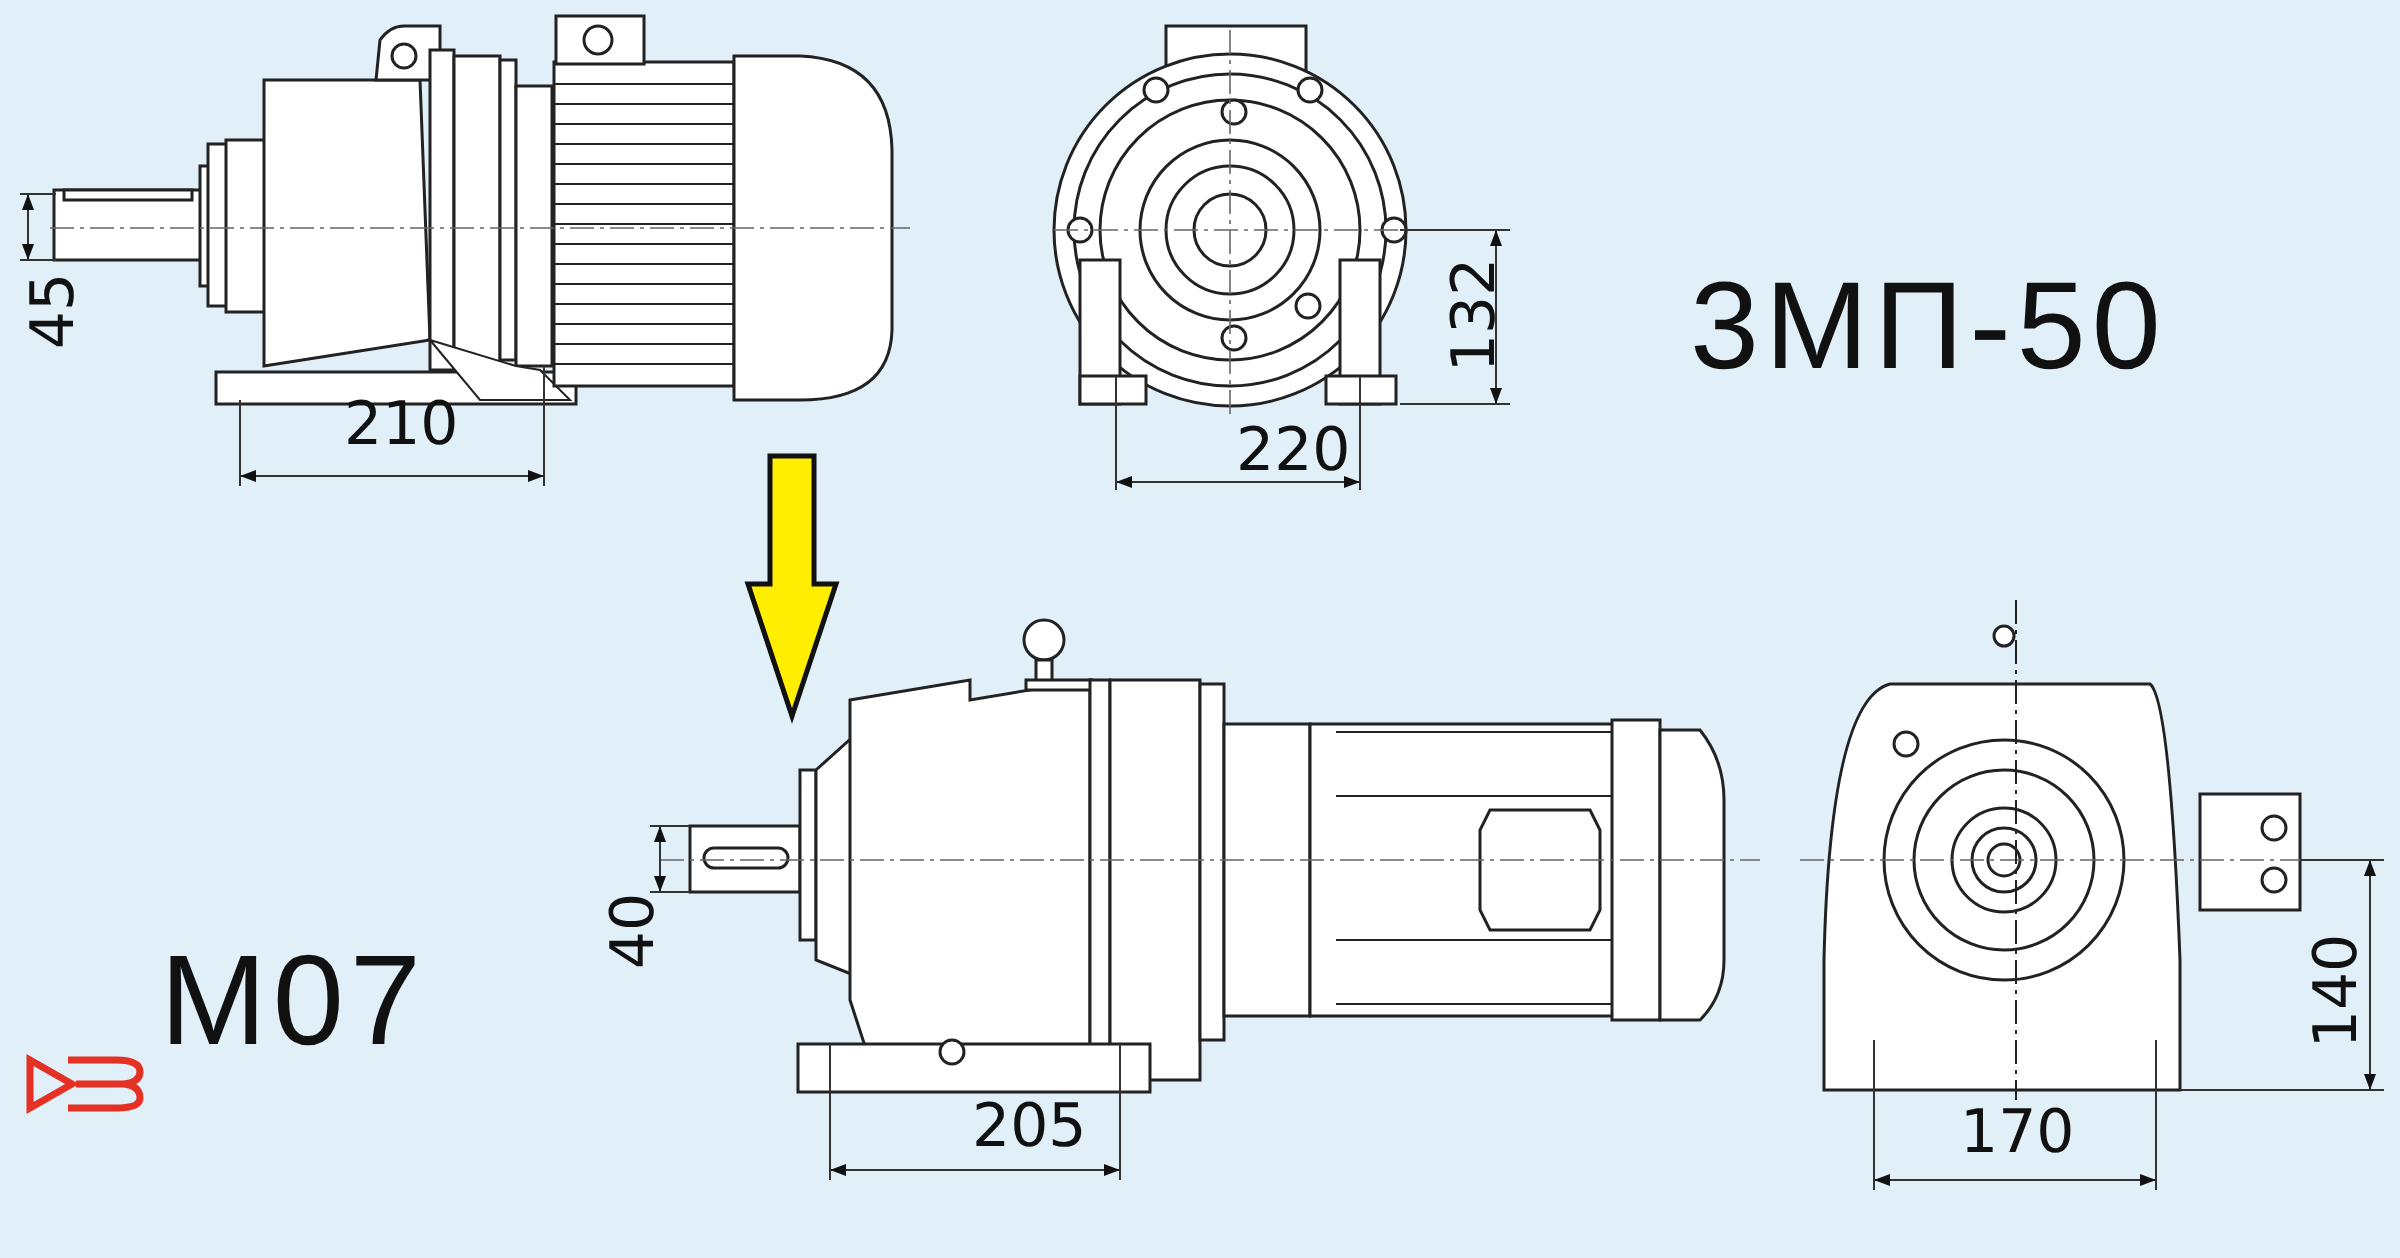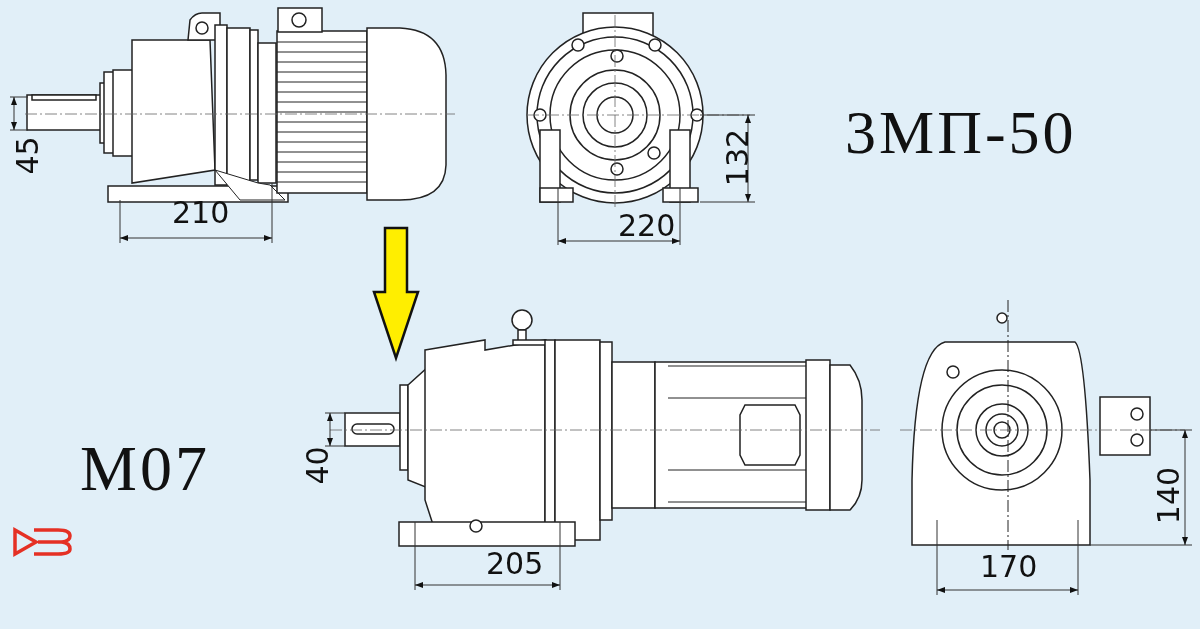--- a/index.html
+++ b/index.html
@@ -10,23 +10,24 @@
     position: relative;
   }
   .canvas { position: absolute; left: 0; top: 0; width: 1200px; height: 629px; }
   .label {
     position: absolute;
     font-family: "DejaVu Sans", sans-serif;
     color: #111;
     white-space: nowrap;
   }
   .model-title {
-    font-family: Liberation Serif, serif;
+    font-family: Liberation Sans, sans-serif;
     font-weight: normal;
     letter-spacing: 3px;
+    margin-top: 31px;
   }
   .brand {
     position: absolute; left: 12px; top: 522px;
     display: flex; align-items: center; gap: 14px;
   }
   .brand-name {
     font-family: "Liberation Sans", sans-serif;
     font-weight: bold; font-size: 33px; color: #1a1a1a; letter-spacing: 0.5px;
   }
   .dim { font-family: "DejaVu Sans", sans-serif; font-size: 30px; color: #111; position: absolute; }

